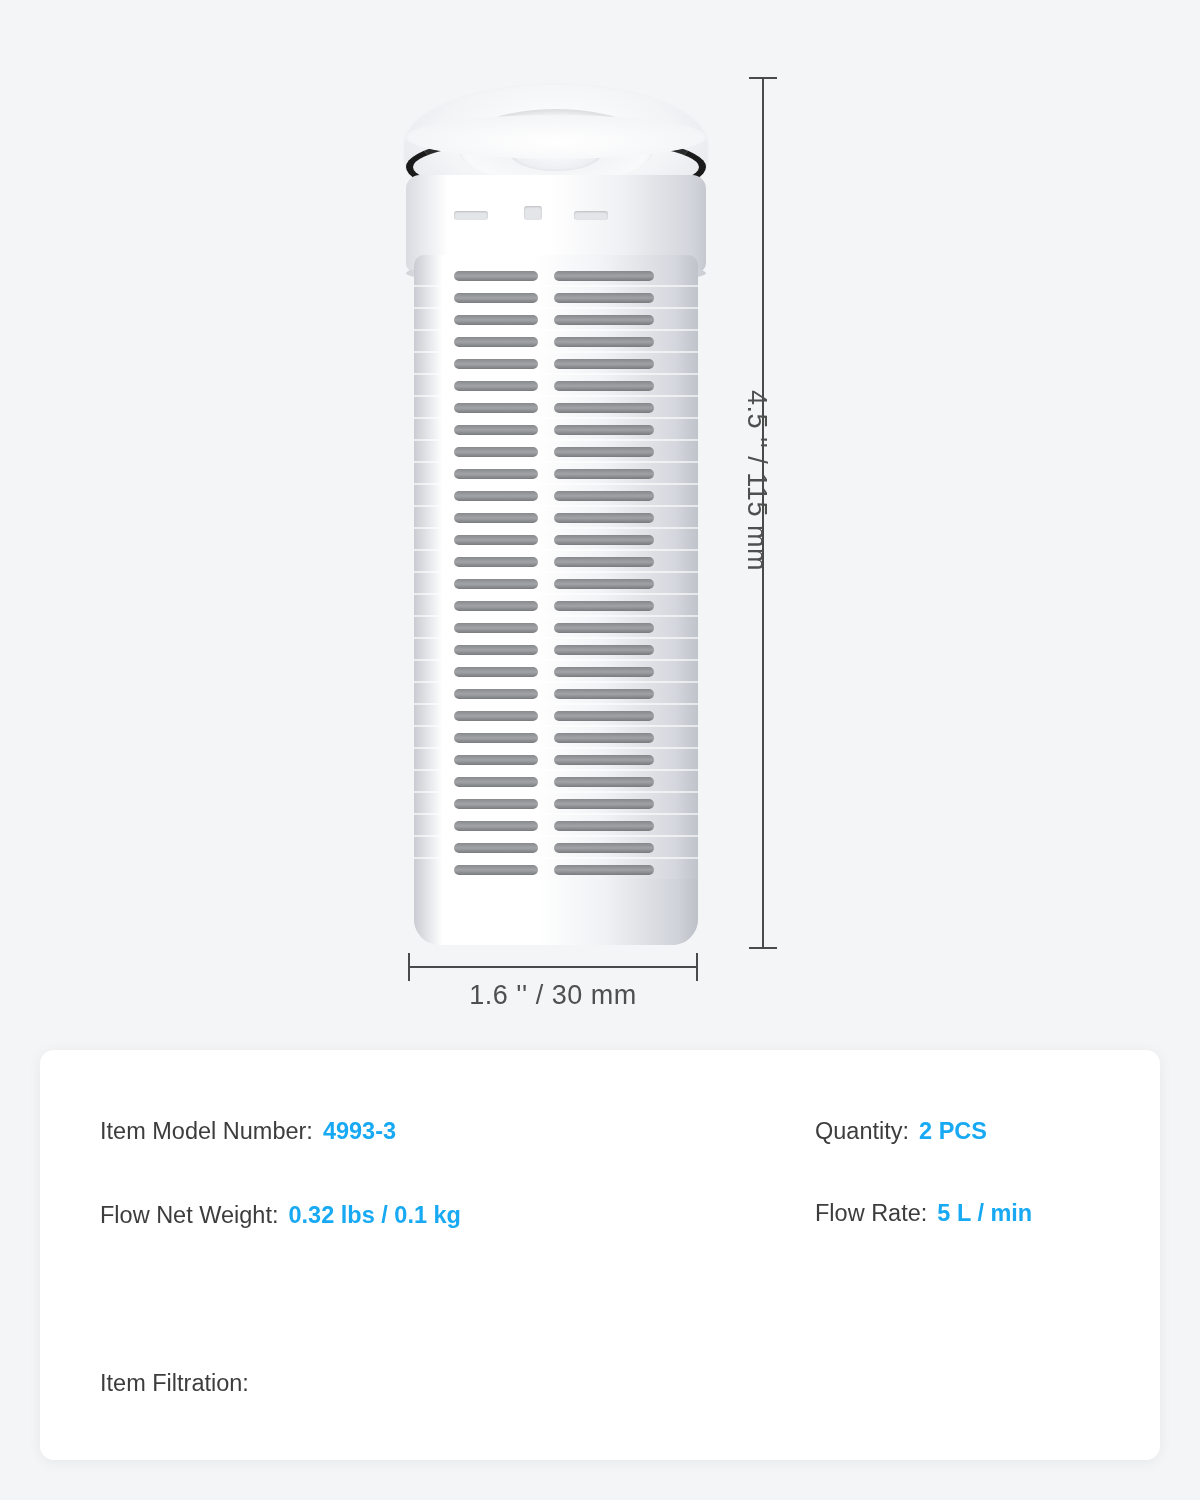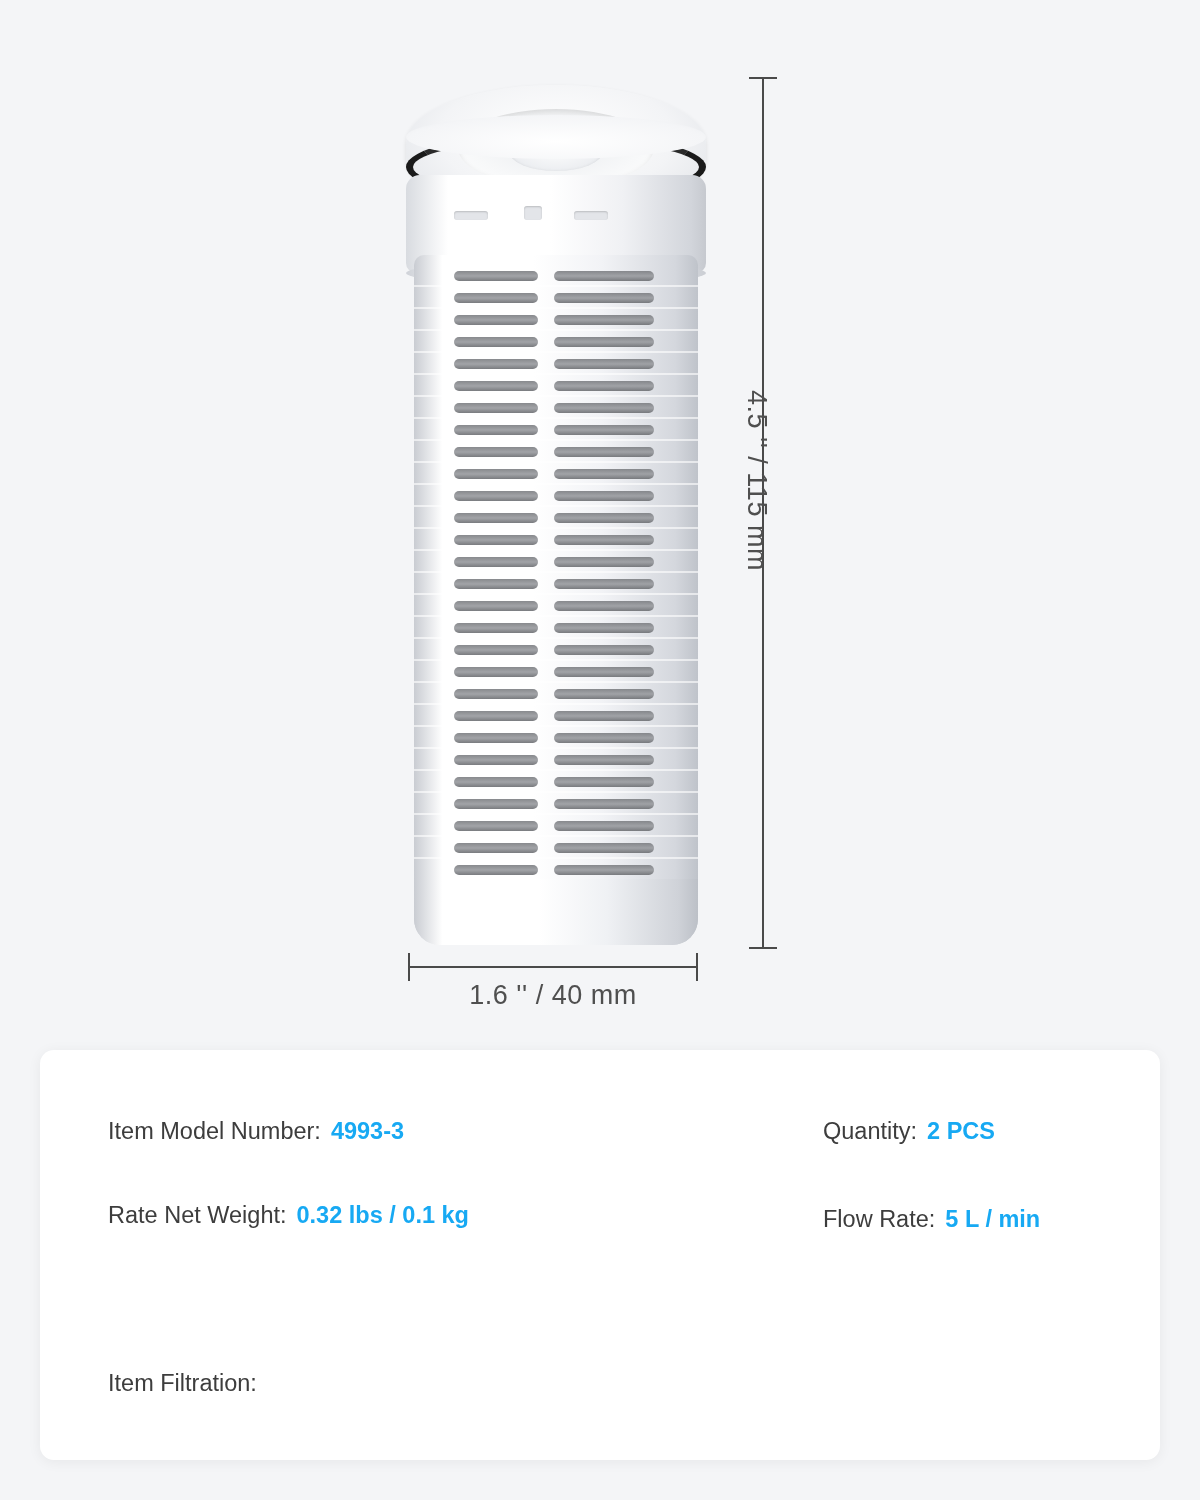--- a/index.html
+++ b/index.html
@@ -242,39 +242,38 @@
     background: #ffffff;
     border-radius: 14px;
     box-shadow: 0 2px 14px rgba(0,0,0,0.06);
   }
 
   .spec-row {
     position: absolute;
     display: flex;
     align-items: baseline;
     white-space: nowrap;
-    margin-left: 8px;
   }
   .spec-label {
     font-size: 23.5px;
     color: #3d3d3d;
   }
   .spec-value {
     font-size: 23.5px;
     font-weight: bold;
     color: #17a9f3;
     margin-left: 10px;
   }
 
   .row-model    { left: 60px;  top: 68px; }
   .row-weight   { left: 60px;  top: 152px; }
   .row-capacity { left: 60px;  top: 236px; }
   .row-dims     { left: 60px;  top: 320px; }
   .row-qty      { left: 775px; top: 68px; }
-  .row-flow     { left: 775px; top: 156px; }
+  .row-flow     { left: 775px; top: 150px; }
 </style>
 </head>
 <body>
 
 <div class="product-area">
 
   <div class="filter">
     <div class="filter-cap">
       <div class="filter-cap-inner"></div>
       <div class="filter-cap-hole"></div>
@@ -427,37 +426,37 @@
           <div class="slot right"></div>
         </div>
         <div class="ridge" style="top: 624px;"></div>
       </div>
   </div>
 
   <div class="dim-vertical"></div>
   <div class="dim-vertical-label">4.5 '' / 115 mm</div>
 
   <div class="dim-horizontal"></div>
-  <div class="dim-horizontal-label">1.6 '' / 40 mm</div>
+  <div class="dim-horizontal-label">1.6 '' / 30 mm</div>
 </div>
 
 <div class="spec-card">
 
   <div class="spec-row row-model">
     <span class="spec-label">Item Model Number:</span>
     <span class="spec-value">4993-3</span>
   </div>
 
   <div class="spec-row row-qty">
     <span class="spec-label">Quantity:</span>
     <span class="spec-value">2 PCS</span>
   </div>
 
   <div class="spec-row row-weight">
-    <span class="spec-label">Rate Net Weight:</span>
+    <span class="spec-label">Flow Net Weight:</span>
     <span class="spec-value">0.32 lbs / 0.1 kg</span>
   </div>
 
   <div class="spec-row row-flow">
     <span class="spec-label">Flow Rate:</span>
     <span class="spec-value">5 L / min</span>
   </div>
 
 
   <div class="spec-row row-dims">

